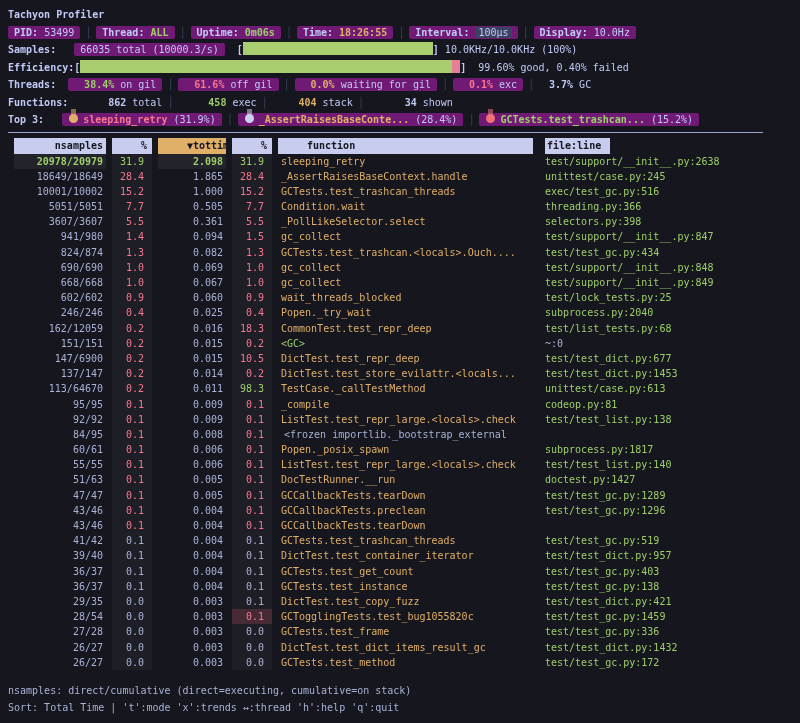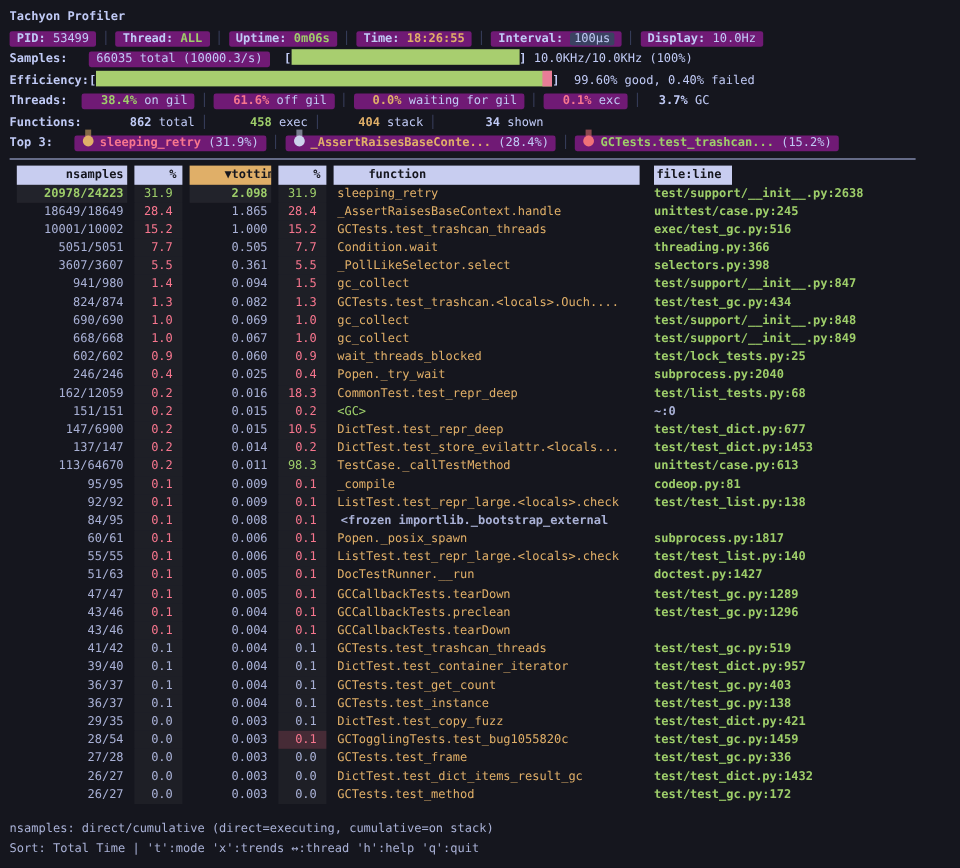--- a/index.html
+++ b/index.html
@@ -30,21 +30,21 @@
   .rule::after{content:"";position:absolute;left:0;top:3px;width:755px;height:1px;background:#9aa5ce;}
   
   .trow{display:flex;height:15.2px;line-height:15.2px;white-space:pre;}
   .thead{height:16px;line-height:16px;margin-top:2px;}
   .cell{box-sizing:border-box;overflow:hidden;}
   .c-ns{width:92px;margin-left:6px;text-align:right;padding-right:3px;}
   .c-p1{width:40px;margin-left:6px;text-align:right;padding-right:8px;}
   .c-tt{width:68px;margin-left:6px;text-align:right;padding-right:3px;}
   .c-p2{width:40px;margin-left:6px;text-align:right;padding-right:8px;}
   .c-fn{width:255px;margin-left:6px;text-align:left;padding-left:3px;}
-  .c-fl{flex:1;margin-left:12px;text-align:left;font-weight:bold;}
+  .c-fl{flex:1;margin-left:12px;text-align:left;}
   .thead .cell{background:#c8cdf0;color:#15161e;font-weight:bold;padding-left:29px;}
   .thead .c-sort{background:#e0af68;}
   .thead .c-fl{flex:none;width:65px;padding-left:2px;}
   .tbody .c-p1,.tbody .c-p2{background:rgba(255,255,255,0.04);}
   .tbody .hl{background:rgba(255,255,255,0.06);}
   .tbody .hot{background:rgba(247,118,142,0.22);}
   .footer{margin-top:12px;color:#a9b1d6;}
 </style>
 </head>
 <body>
@@ -70,21 +70,21 @@
   <div class="trow thead">
     <div class="cell c-ns">nsamples</div>
     <div class="cell c-p1">%</div>
     <div class="cell c-tt c-sort">▼tottime</div>
     <div class="cell c-p2">%</div>
     <div class="cell c-fn">function</div>
     <div class="cell c-fl">file:line</div>
   </div>
 
   <div class="tbody" id="tbody">
-      <div class="trow"><div class="cell c-ns c-g bold hl">20978/24223</div><div class="cell c-p1 c-g">31.9</div><div class="cell c-tt c-g bold hl">2.098</div><div class="cell c-p2 c-g">31.9</div><div class="cell c-fn c-a">sleeping_retry</div><div class="cell c-fl c-g">test/support/__init__.py:2638</div></div>
+      <div class="trow"><div class="cell c-ns c-g bold hl">20978/20979</div><div class="cell c-p1 c-g">31.9</div><div class="cell c-tt c-g bold hl">2.098</div><div class="cell c-p2 c-g">31.9</div><div class="cell c-fn c-a">sleeping_retry</div><div class="cell c-fl c-g">test/support/__init__.py:2638</div></div>
       <div class="trow"><div class="cell c-ns c-d">18649/18649</div><div class="cell c-p1 c-r">28.4</div><div class="cell c-tt c-d">1.865</div><div class="cell c-p2 c-r">28.4</div><div class="cell c-fn c-a">_AssertRaisesBaseContext.handle</div><div class="cell c-fl c-g">unittest/case.py:245</div></div>
       <div class="trow"><div class="cell c-ns c-d">10001/10002</div><div class="cell c-p1 c-r">15.2</div><div class="cell c-tt c-d">1.000</div><div class="cell c-p2 c-r">15.2</div><div class="cell c-fn c-a">GCTests.test_trashcan_threads</div><div class="cell c-fl c-g">exec/test_gc.py:516</div></div>
       <div class="trow"><div class="cell c-ns c-d">5051/5051</div><div class="cell c-p1 c-r">7.7</div><div class="cell c-tt c-d">0.505</div><div class="cell c-p2 c-r">7.7</div><div class="cell c-fn c-a">Condition.wait</div><div class="cell c-fl c-g">threading.py:366</div></div>
       <div class="trow"><div class="cell c-ns c-d">3607/3607</div><div class="cell c-p1 c-r">5.5</div><div class="cell c-tt c-d">0.361</div><div class="cell c-p2 c-r">5.5</div><div class="cell c-fn c-a">_PollLikeSelector.select</div><div class="cell c-fl c-g">selectors.py:398</div></div>
       <div class="trow"><div class="cell c-ns c-d">941/980</div><div class="cell c-p1 c-r">1.4</div><div class="cell c-tt c-d">0.094</div><div class="cell c-p2 c-r">1.5</div><div class="cell c-fn c-a">gc_collect</div><div class="cell c-fl c-g">test/support/__init__.py:847</div></div>
       <div class="trow"><div class="cell c-ns c-d">824/874</div><div class="cell c-p1 c-r">1.3</div><div class="cell c-tt c-d">0.082</div><div class="cell c-p2 c-r">1.3</div><div class="cell c-fn c-a">GCTests.test_trashcan.&lt;locals&gt;.Ouch....</div><div class="cell c-fl c-g">test/test_gc.py:434</div></div>
       <div class="trow"><div class="cell c-ns c-d">690/690</div><div class="cell c-p1 c-r">1.0</div><div class="cell c-tt c-d">0.069</div><div class="cell c-p2 c-r">1.0</div><div class="cell c-fn c-a">gc_collect</div><div class="cell c-fl c-g">test/support/__init__.py:848</div></div>
       <div class="trow"><div class="cell c-ns c-d">668/668</div><div class="cell c-p1 c-r">1.0</div><div class="cell c-tt c-d">0.067</div><div class="cell c-p2 c-r">1.0</div><div class="cell c-fn c-a">gc_collect</div><div class="cell c-fl c-g">test/support/__init__.py:849</div></div>
       <div class="trow"><div class="cell c-ns c-d">602/602</div><div class="cell c-p1 c-r">0.9</div><div class="cell c-tt c-d">0.060</div><div class="cell c-p2 c-r">0.9</div><div class="cell c-fn c-a">wait_threads_blocked</div><div class="cell c-fl c-g">test/lock_tests.py:25</div></div>
       <div class="trow"><div class="cell c-ns c-d">246/246</div><div class="cell c-p1 c-r">0.4</div><div class="cell c-tt c-d">0.025</div><div class="cell c-p2 c-r">0.4</div><div class="cell c-fn c-a">Popen._try_wait</div><div class="cell c-fl c-g">subprocess.py:2040</div></div>

